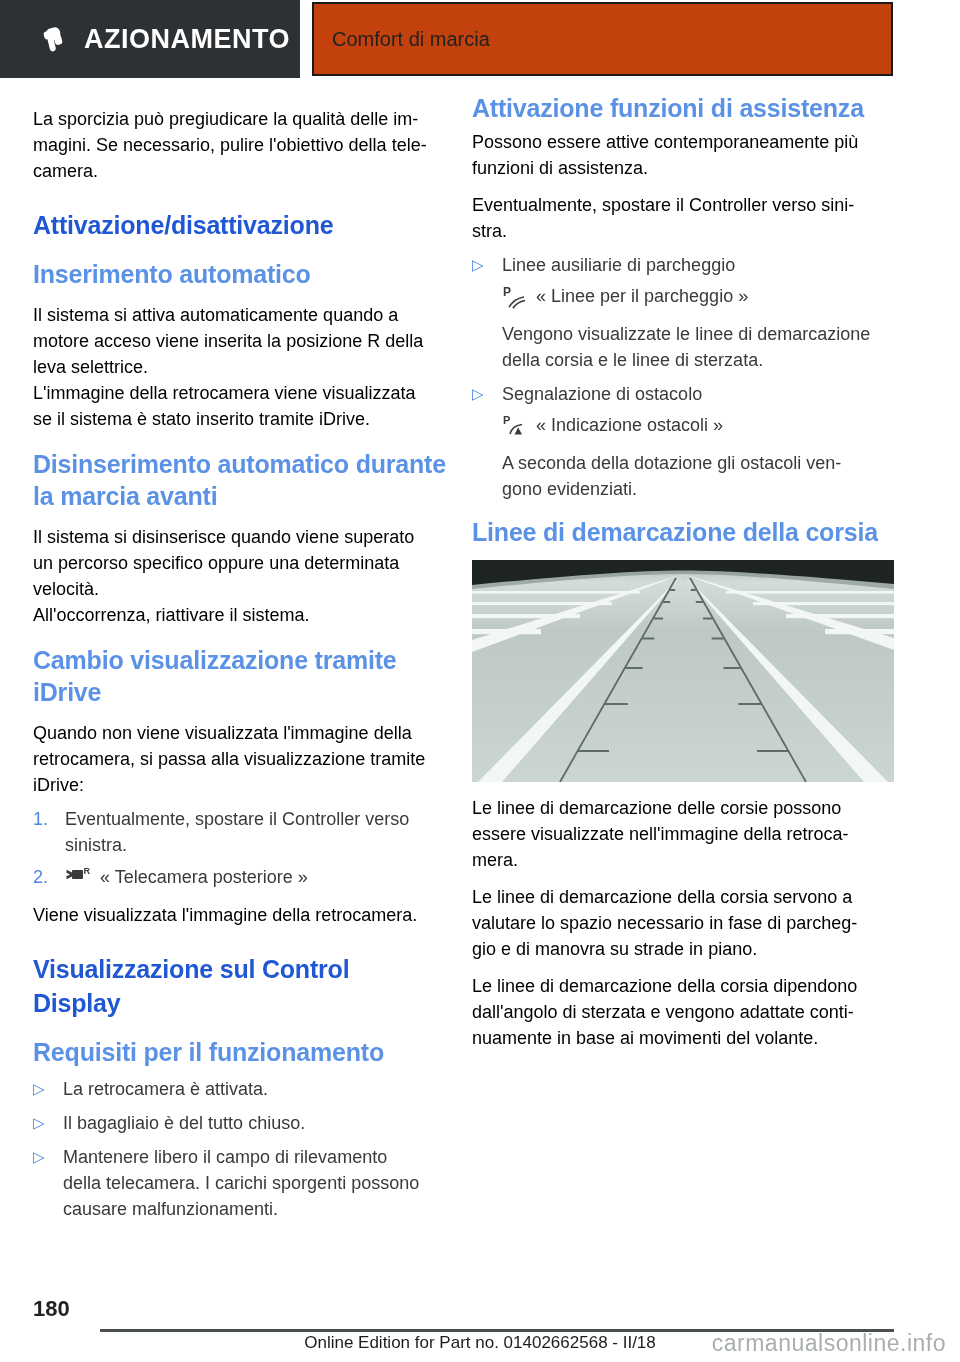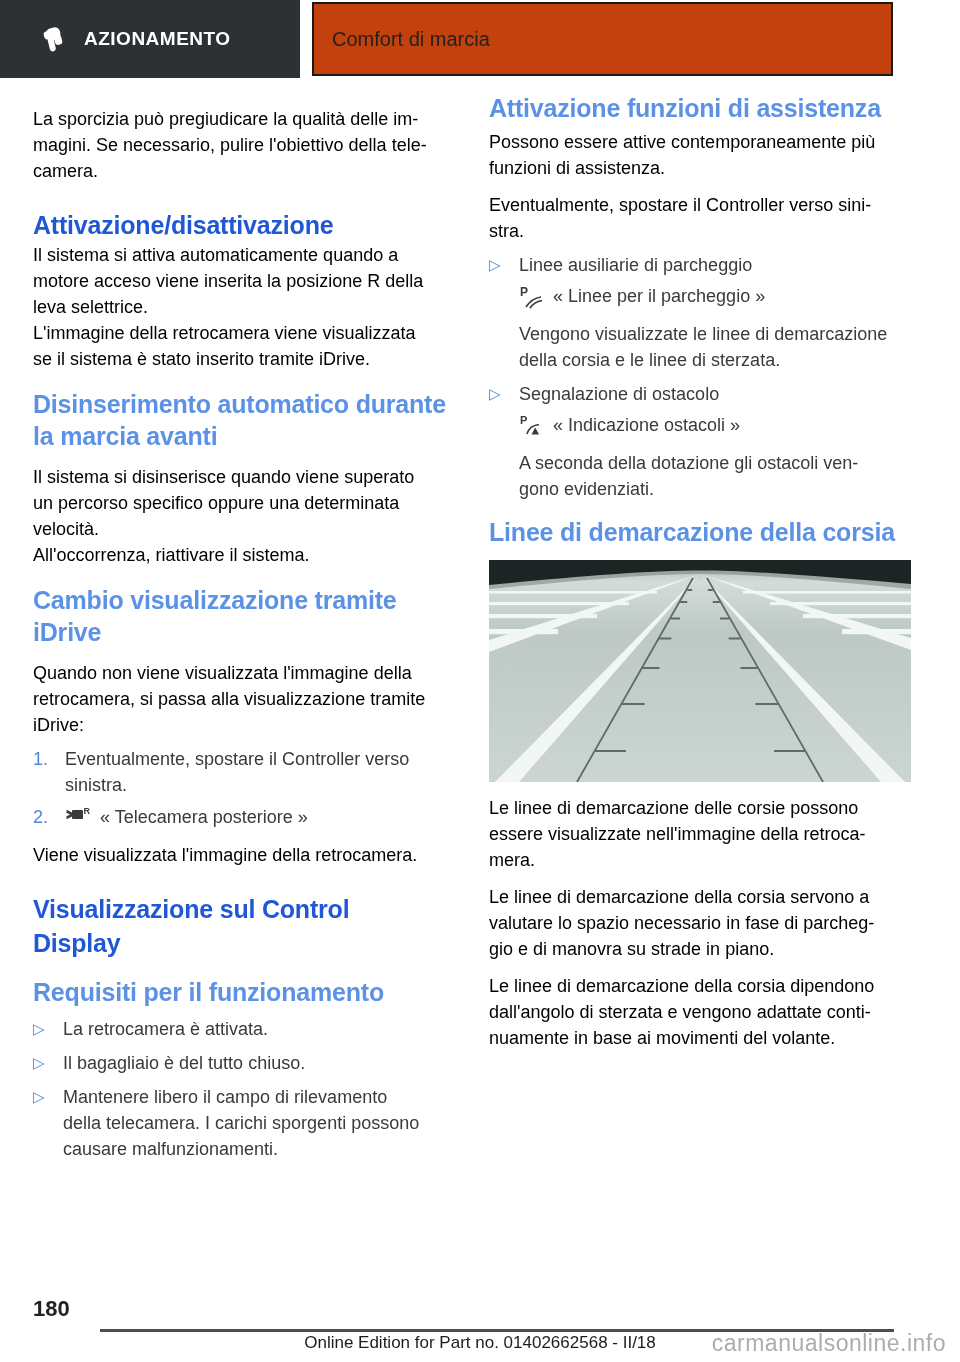--- a/index.html
+++ b/index.html
@@ -8,32 +8,32 @@
     position:relative; width:960px; height:1362px; background:#ffffff;
     font-family:"Liberation Sans", sans-serif; color:#3a3a3a; overflow:hidden;
   }
 
   
   .hdr { position:absolute; top:0; left:0; width:960px; height:78px; }
   .chapter-box {
     position:absolute; left:0; top:0; width:300px; height:78px;
     background:#2d3133; display:flex; align-items:center; gap:16px; padding-left:38px;
   }
-  .chapter-box .ttl { color:#ffffff; font-size:19px; font-weight:bold; letter-spacing:.5px; }
+  .chapter-box .ttl { color:#ffffff; font-size:27px; font-weight:bold; letter-spacing:.5px; }
   .hand-ic { width:30px; height:34px; display:inline-block; }
   .section-box {
     position:absolute; left:312px; top:2px; width:581px; height:74px;
     border:2px solid #1a1a1a; background:#c2410c; display:flex; align-items:center; padding-left:18px;
   }
   .section-box .ttl { font-size:20px; color:#222; }
 
   
   .cols { position:absolute; top:78px; left:33px; width:894px; display:flex; }
   .col-l { width:423px; }
-  .col-r { width:430px; margin-left:33px; }
+  .col-r { width:430px; margin-left:16px; }
   .lines { white-space:pre; }
   p.body { font-size:18px; line-height:26px; color:#000000; }
   h1.h1 { font-size:25px; line-height:34px; font-weight:bold; color:#2057d4; letter-spacing:-.2px; }
   h2.h2 { font-size:25px; line-height:32px; font-weight:bold; color:#5b92e6; letter-spacing:-.2px; }
 
   
   .col-l .intro { margin-top:28px; }
   .col-l h1.h1 { margin-top:24px; }
   .col-l h2.h2 { margin-top:16px; }
   .col-l h2.h2 + p.body { margin-top:12px; }
@@ -101,20 +101,21 @@
 
   <div class="cols">
 
     <div class="col-l">
       <p class="body lines intro">La sporcizia può pregiudicare la qualità delle im-
 magini. Se necessario, pulire l'obiettivo della tele-
 camera.</p>
 
       <h1 class="h1">Attivazione/disattivazione</h1>
 
+      <h2 class="h2">Inserimento automatico</h2>
       <p class="body lines">Il sistema si attiva automaticamente quando a
 motore acceso viene inserita la posizione R della
 leva selettrice.</p>
       <p class="body lines">L'immagine della retrocamera viene visualizzata
 se il sistema è stato inserito tramite iDrive.</p>
 
       <h2 class="h2 lines">Disinserimento automatico durante
 la marcia avanti</h2>
       <p class="body lines">Il sistema si disinserisce quando viene superato
 un percorso specifico oppure una determinata

